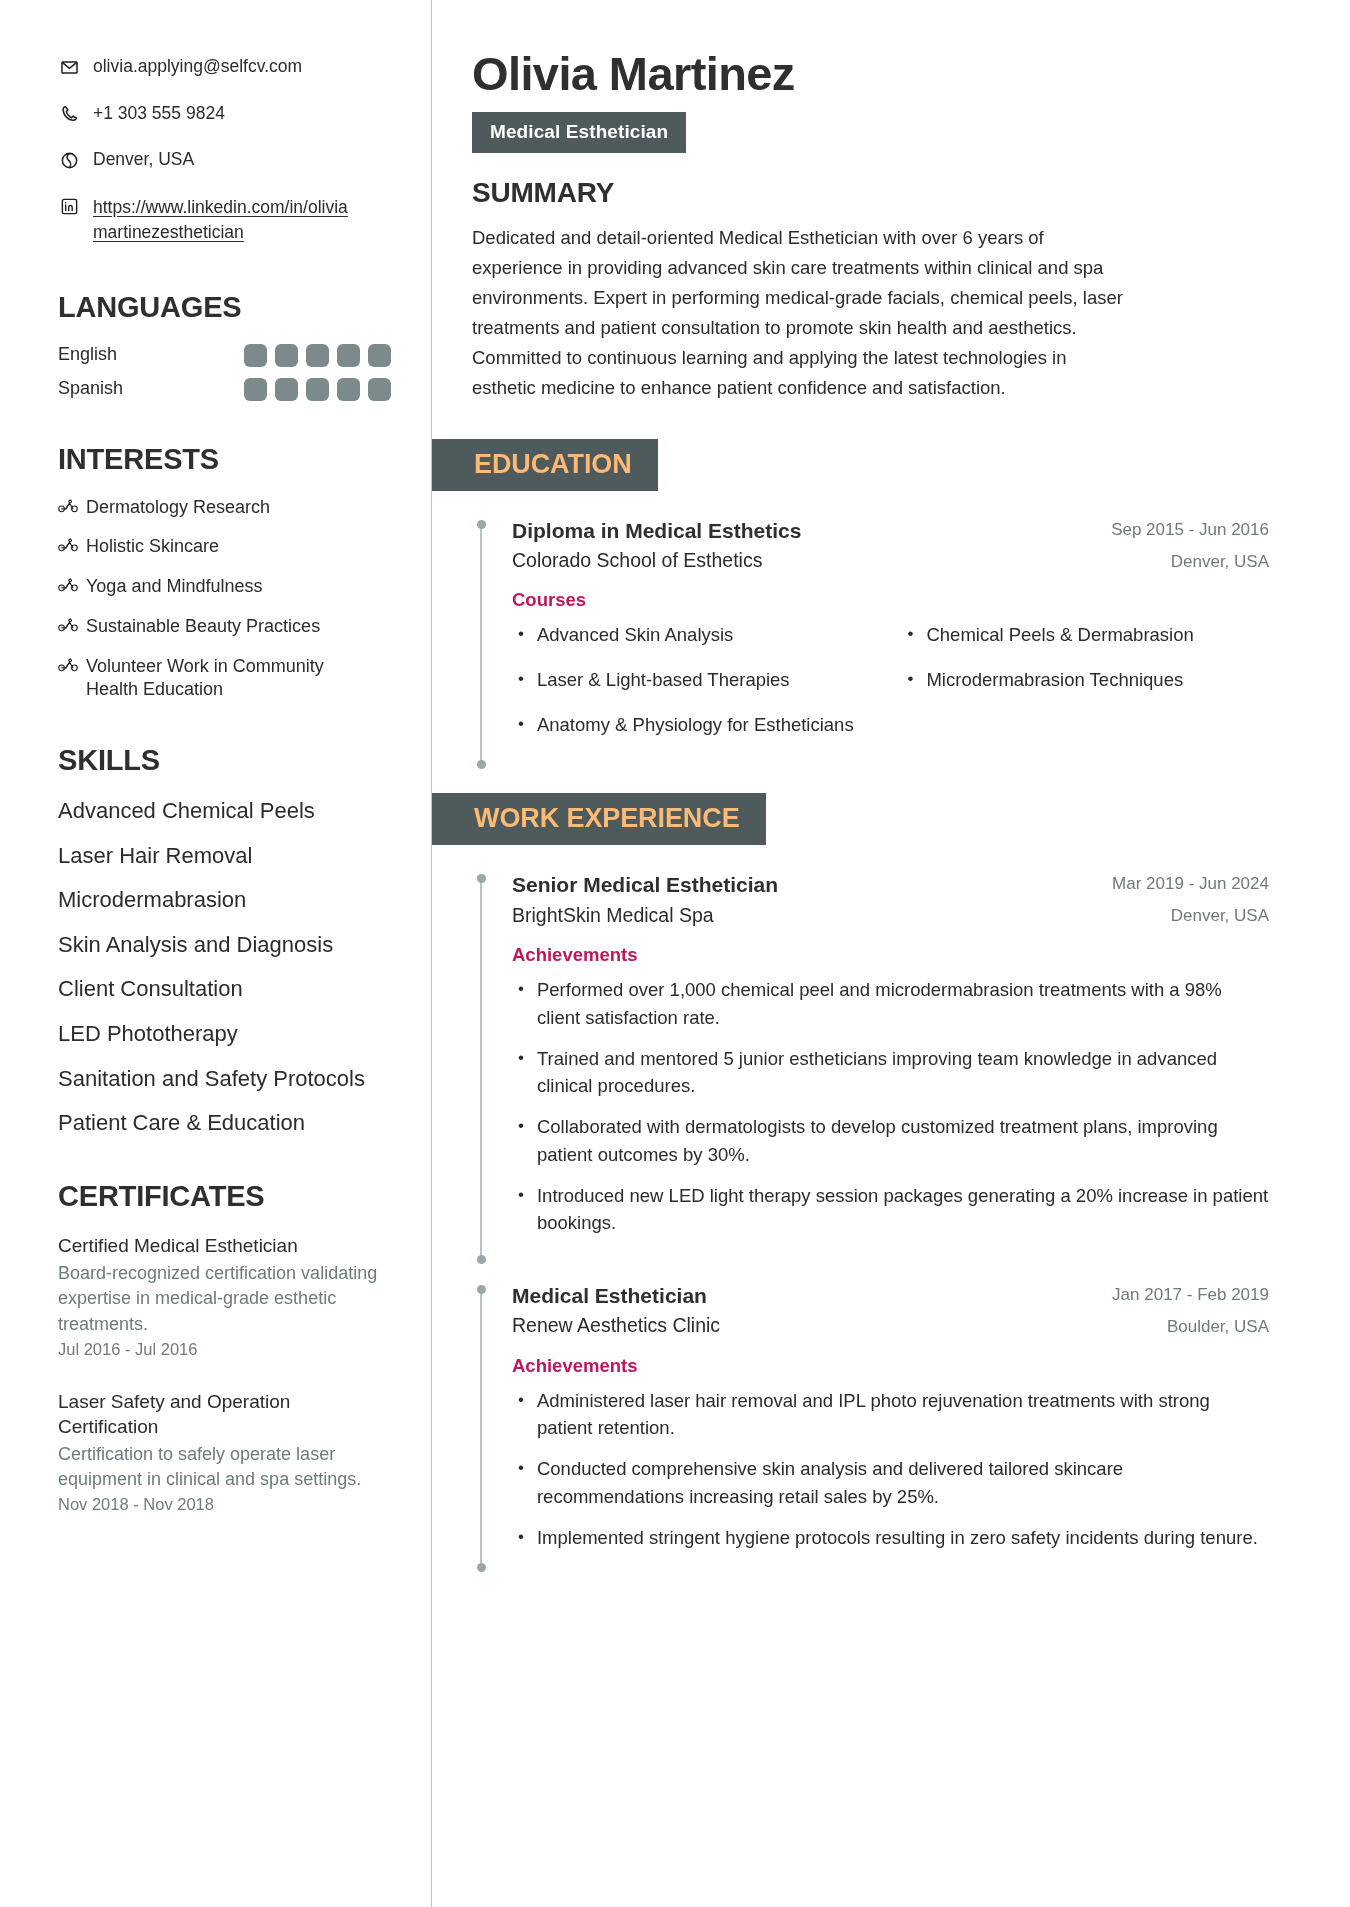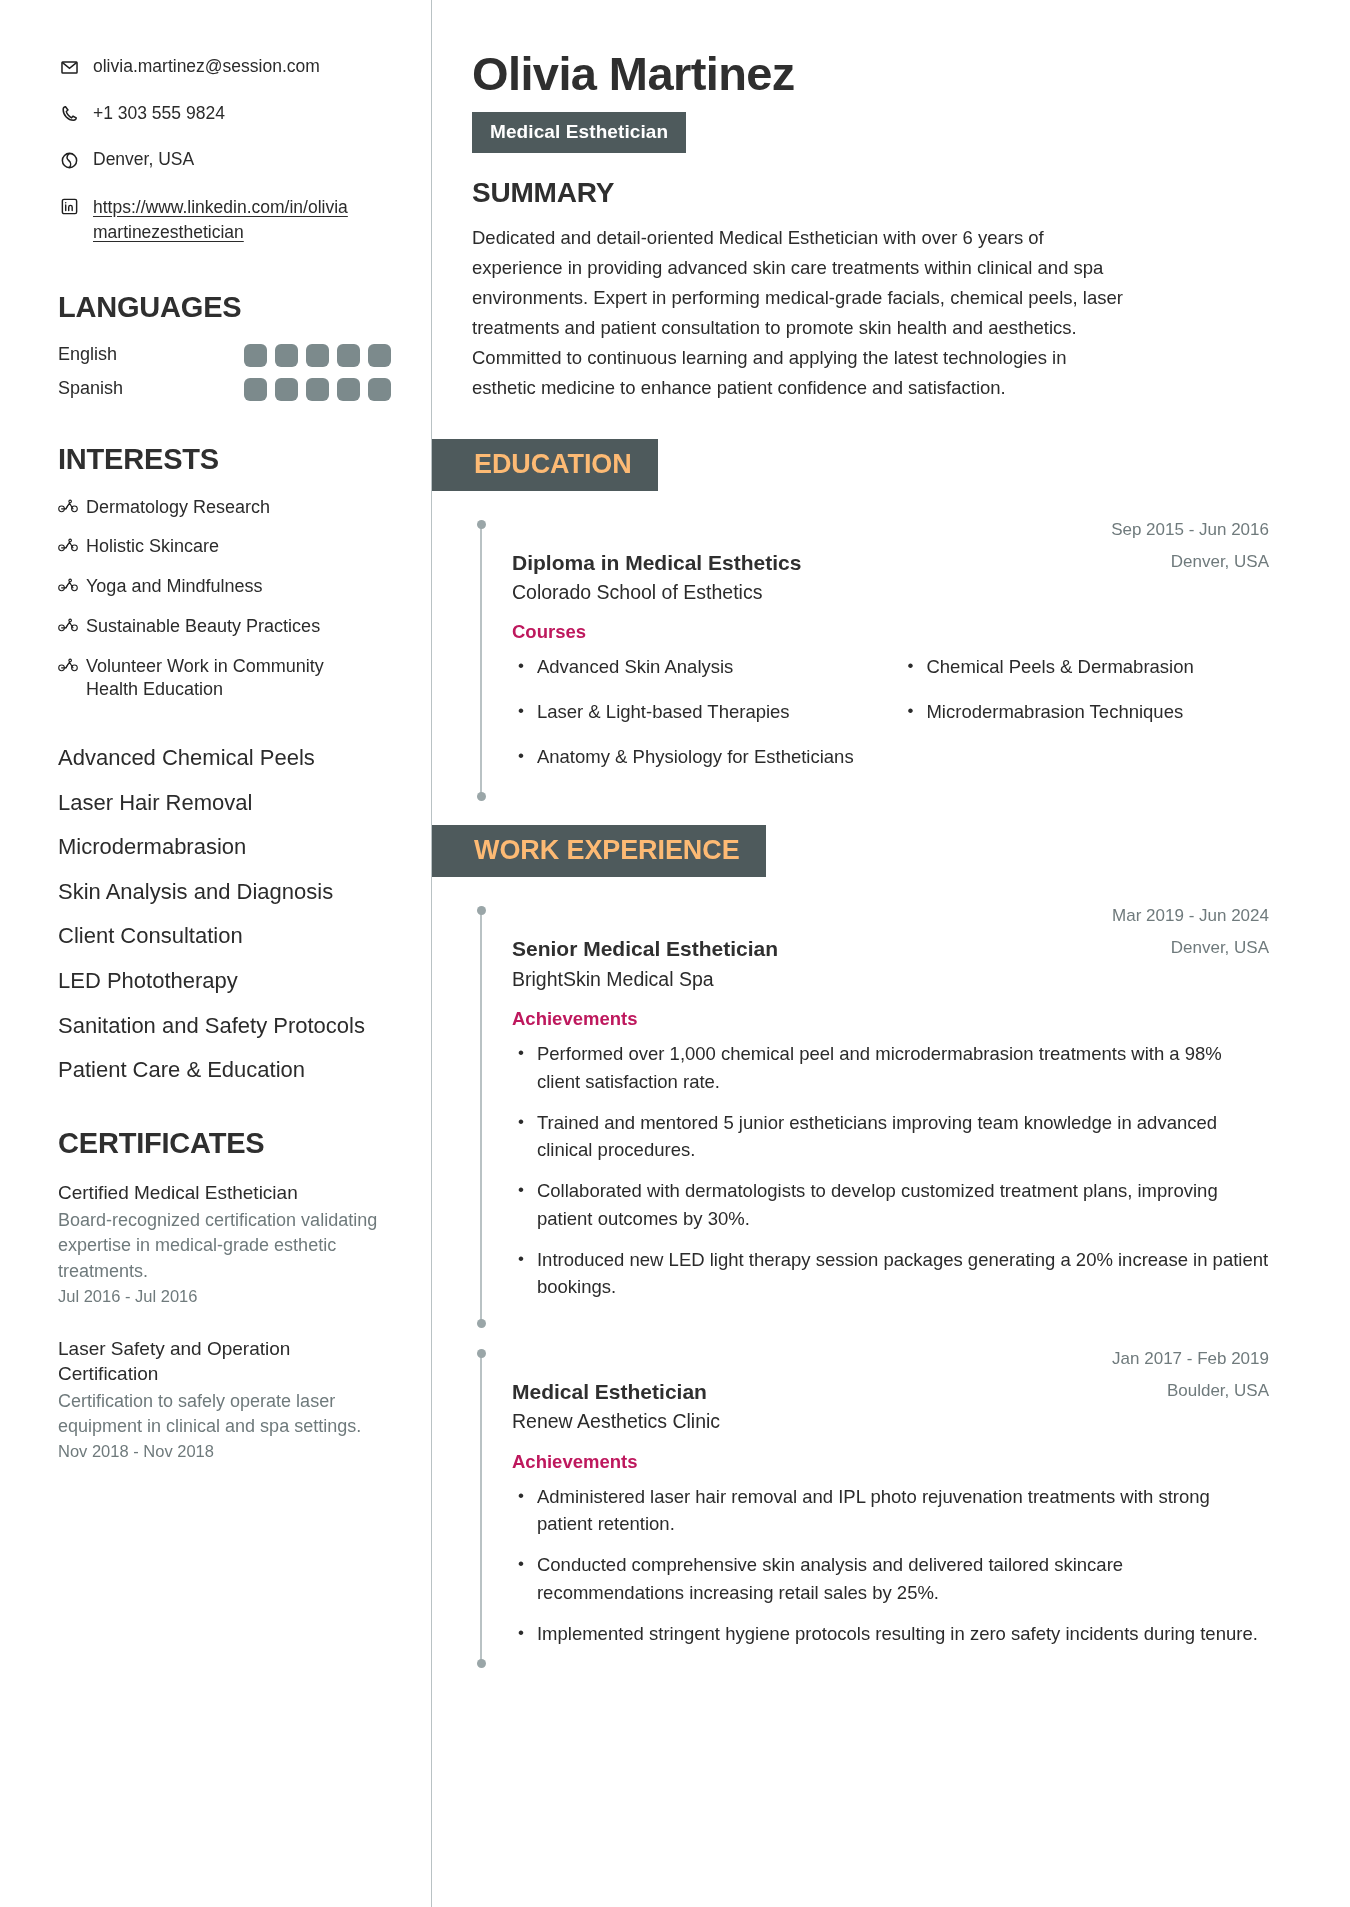--- a/index.html
+++ b/index.html
@@ -224,21 +224,21 @@
     background: #9aa6a8;
   }
   .entry.last { padding-bottom: 4px; }
 
   .entry-head {
     display: flex;
     justify-content: space-between;
     align-items: flex-start;
     gap: 20px;
   }
-  .entry-left { min-width: 0; margin-top: 32px; }
+  .entry-left { min-width: 0; }
   .entry-title {
     font-size: 21px;
     font-weight: bold;
     color: #2f2f2f;
     line-height: 1.3;
     margin-bottom: 4px;
   }
   .entry-org {
     font-size: 19.5px;
     color: #2b2b2b;
@@ -305,21 +305,21 @@
   <aside class="sidebar">
 
     <div class="contact-list">
       <div class="contact-row">
         <span class="ico">
           <svg width="19" height="19" viewBox="0 0 24 24" fill="none" stroke="#1f1f1f" stroke-width="1.9">
             <rect x="2.5" y="5" width="19" height="14" rx="1"></rect>
             <path d="M2.8 5.6 L12 13 L21.2 5.6"></path>
           </svg>
         </span>
-        <span class="txt">olivia.martinez@session.com</span>
+        <span class="txt">olivia.applying@selfcv.com</span>
       </div>
 
       <div class="contact-row">
         <span class="ico">
           <svg width="19" height="19" viewBox="0 0 24 24" fill="none" stroke="#1f1f1f" stroke-width="1.9" stroke-linecap="round">
             <path d="M7 3.5 C5 3.5 4 5 4 7 c0 7 6 13.5 13 13.5 2 0 3.5-1 3.5-3 l-4-2 -2 2 C12 16 8 12 8 9.5 l2-2 z"></path>
           </svg>
         </span>
         <span class="txt">+1 303 555 9824</span>
       </div>
@@ -436,20 +436,21 @@
             <path d="M5 13 L11 13 L16 5 L21 13" stroke-linecap="round" stroke-linejoin="round"></path>
             <circle cx="17" cy="2.6" r="1.8"></circle>
             <path d="M11 13 L14 8" stroke-linecap="round"></path>
           </svg>
         </span>
         <span class="label">Volunteer Work in Community Health Education</span>
       </div>
     </div>
 
     <div class="side-block">
+      <div class="side-heading">SKILLS</div>
       <div class="skill-row">Advanced Chemical Peels</div>
       <div class="skill-row">Laser Hair Removal</div>
       <div class="skill-row">Microdermabrasion</div>
       <div class="skill-row">Skin Analysis and Diagnosis</div>
       <div class="skill-row">Client Consultation</div>
       <div class="skill-row">LED Phototherapy</div>
       <div class="skill-row">Sanitation and Safety Protocols</div>
       <div class="skill-row">Patient Care &amp; Education</div>
     </div>
 

